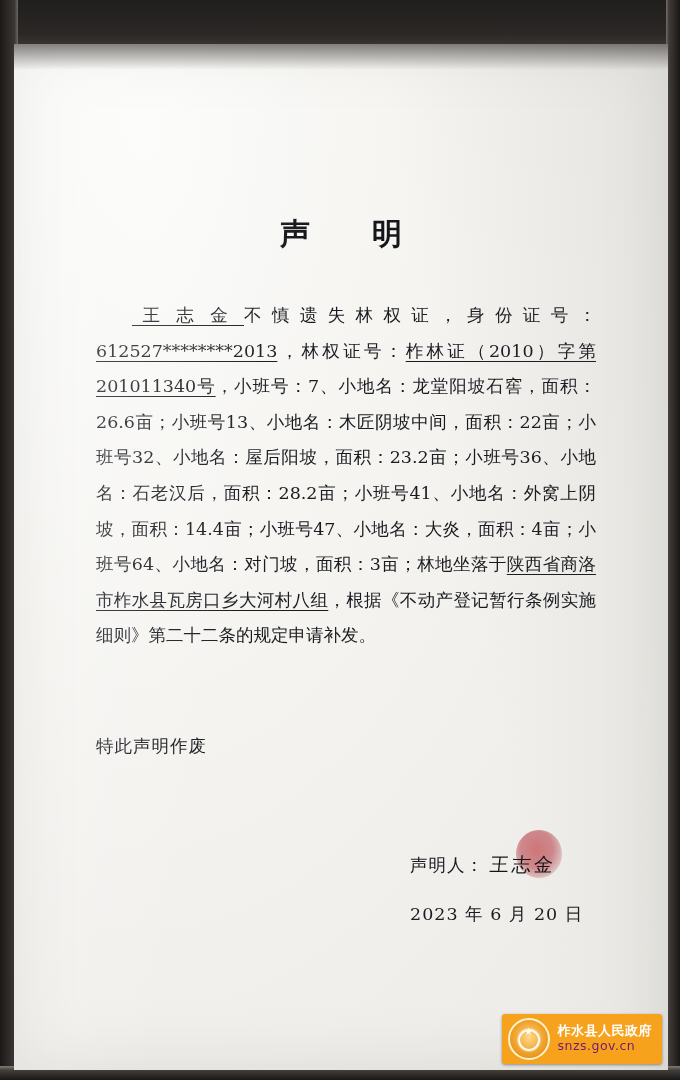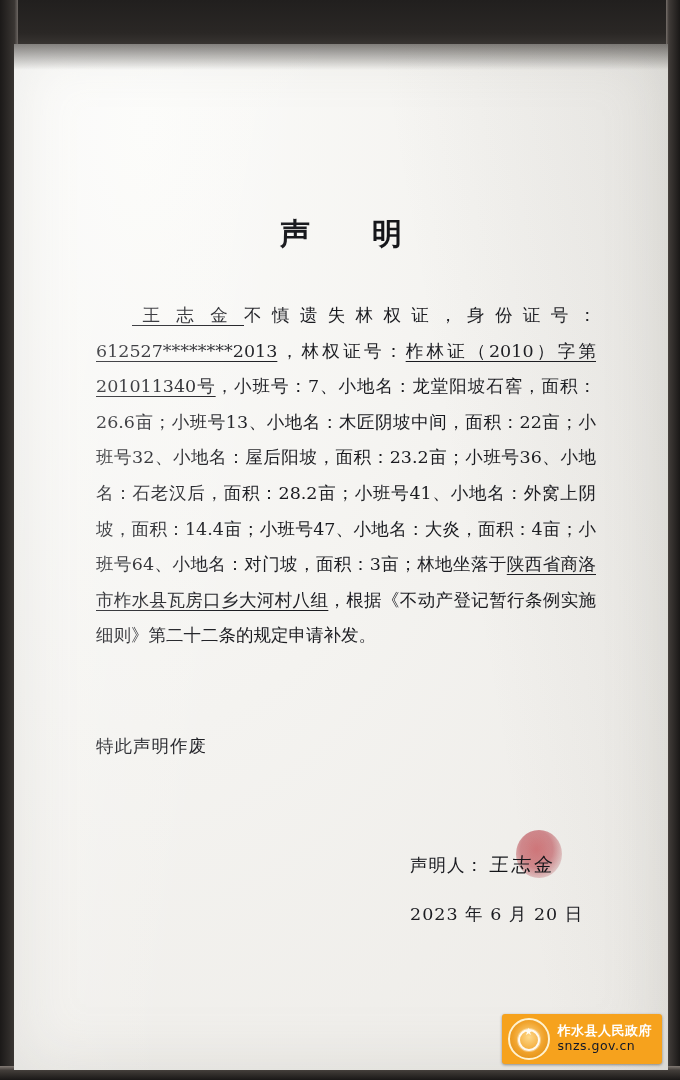--- a/index.html
+++ b/index.html
@@ -208,21 +208,21 @@
   .badge-line1 {
     font-family: "DejaVu Sans", sans-serif;
     font-size: 13px;
     color: #ffffff;
     font-weight: bold;
     letter-spacing: 0.5px;
   }
   .badge-line2 {
     font-family: "DejaVu Sans", sans-serif;
     font-size: 12.5px;
-    color: #0f172a;
+    color: #701a75;
     letter-spacing: 0.5px;
   }
 </style>
 </head>
 <body>
 
 <div class="page">
   <div class="backdrop-top"></div>
   <div class="backdrop-left"></div>
   <div class="backdrop-right"></div>

